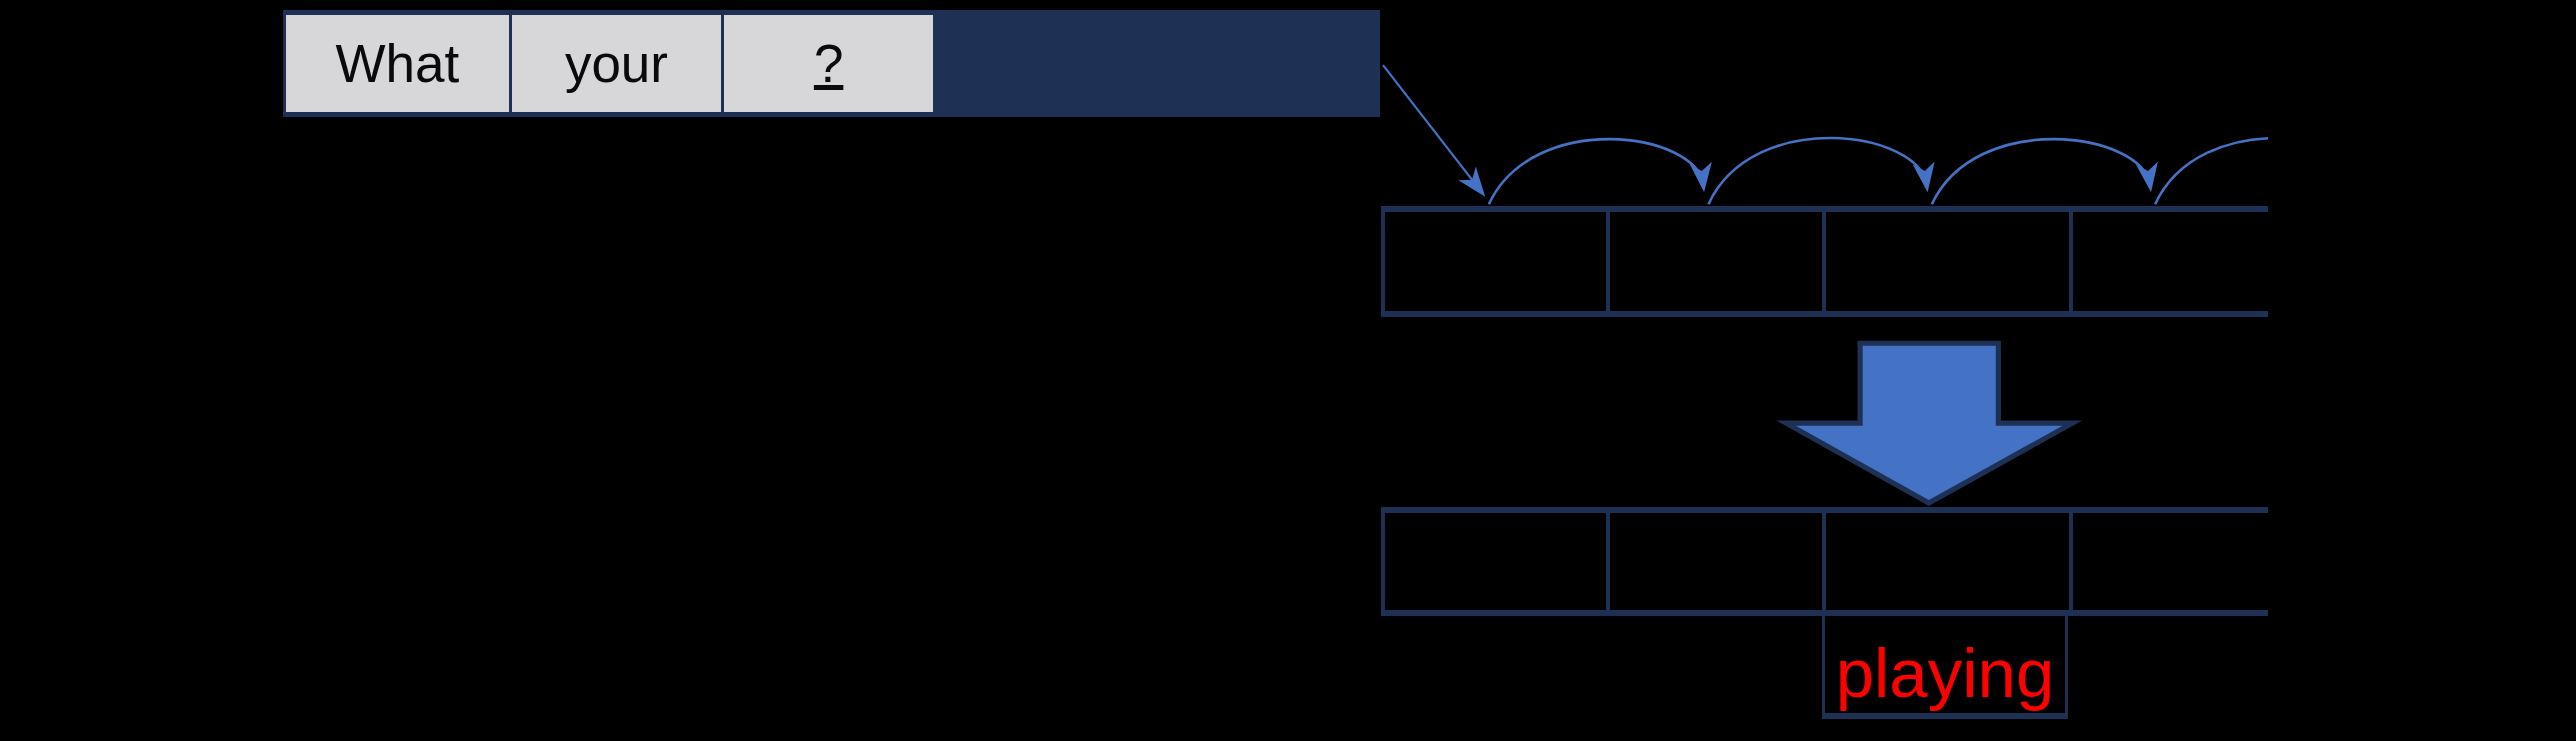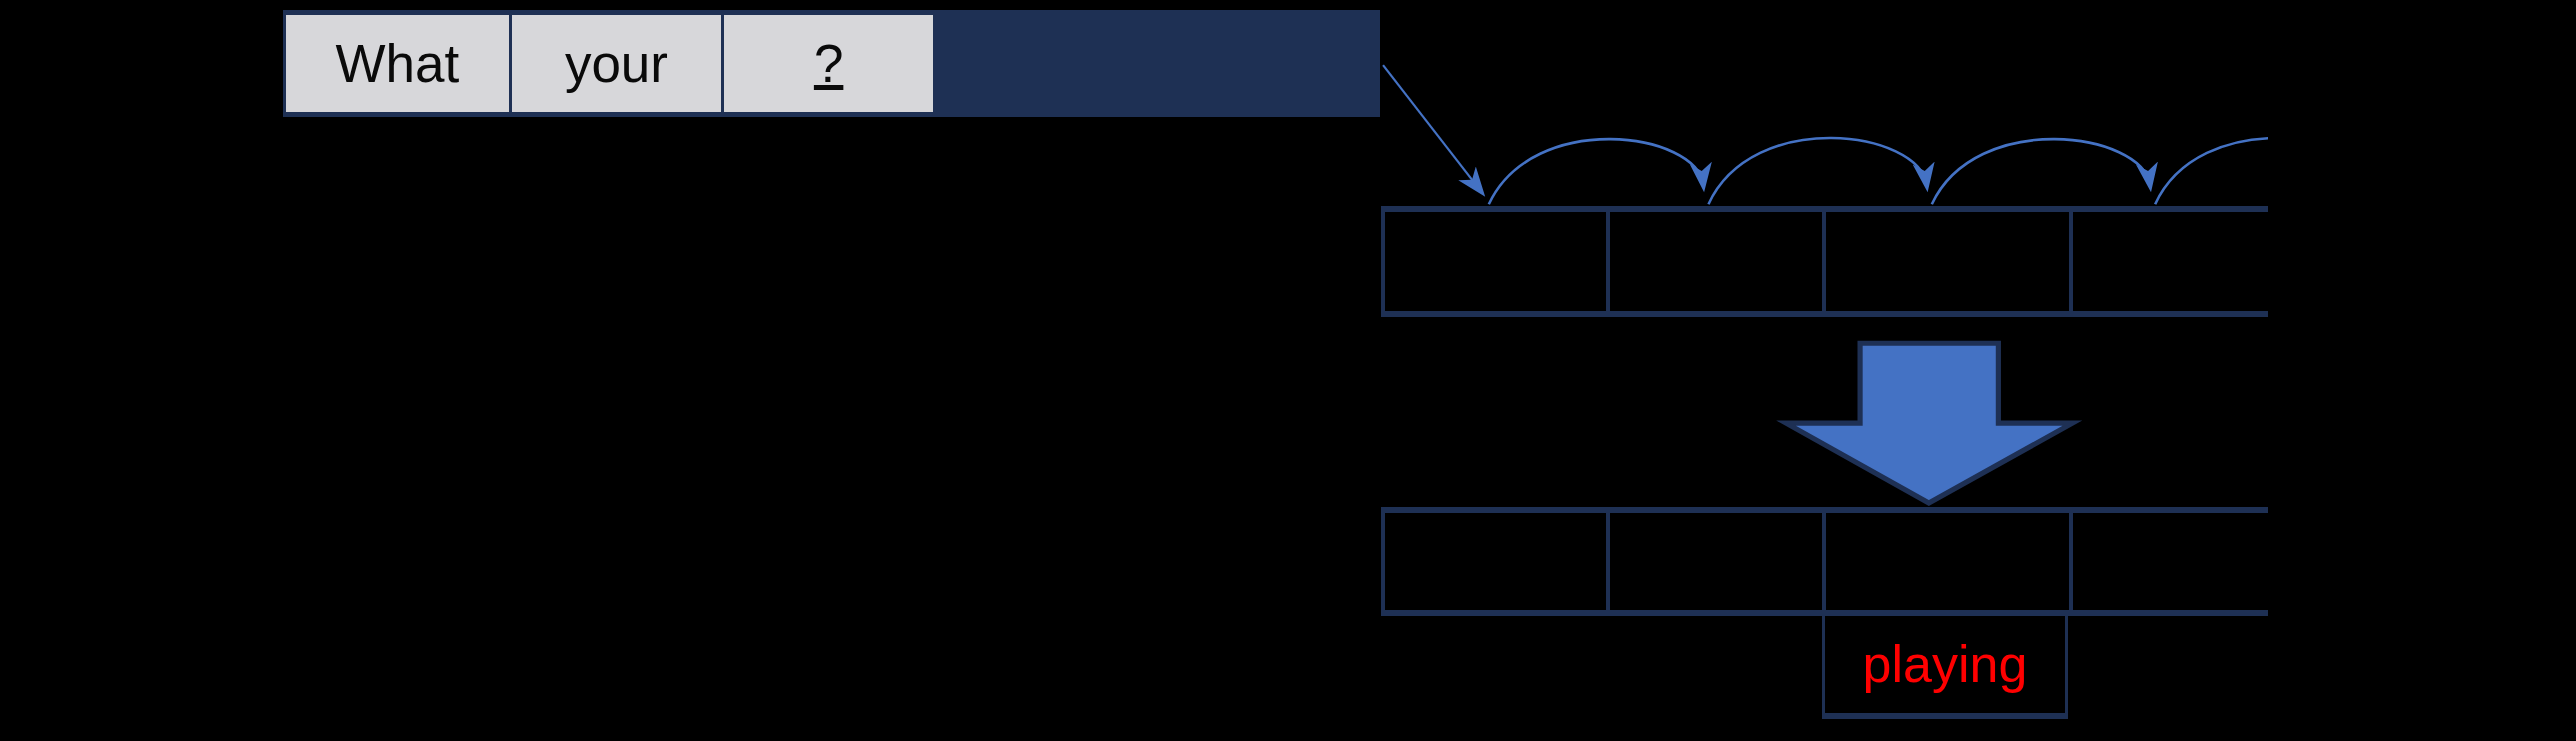--- a/index.html
+++ b/index.html
@@ -73,23 +73,23 @@
   
   .answer-box {
     position: absolute;
     left: 1822px; top: 615px;
     width: 246px; height: 104px;
     box-sizing: border-box;
     border-left: 3.7px solid var(--navy);
     border-right: 3.7px solid var(--navy);
     border-bottom: 6px solid var(--navy);
     display: flex;
-    align-items: center;
+    align-items: flex-end;
     justify-content: center;
-    font-size: 52px;
+    font-size: 69px;
     color: var(--red);
   }
 
   
   .overlay {
     position: absolute;
     left: 0; top: 0;
     width: 2576px; height: 742px;
     pointer-events: none;
   }

